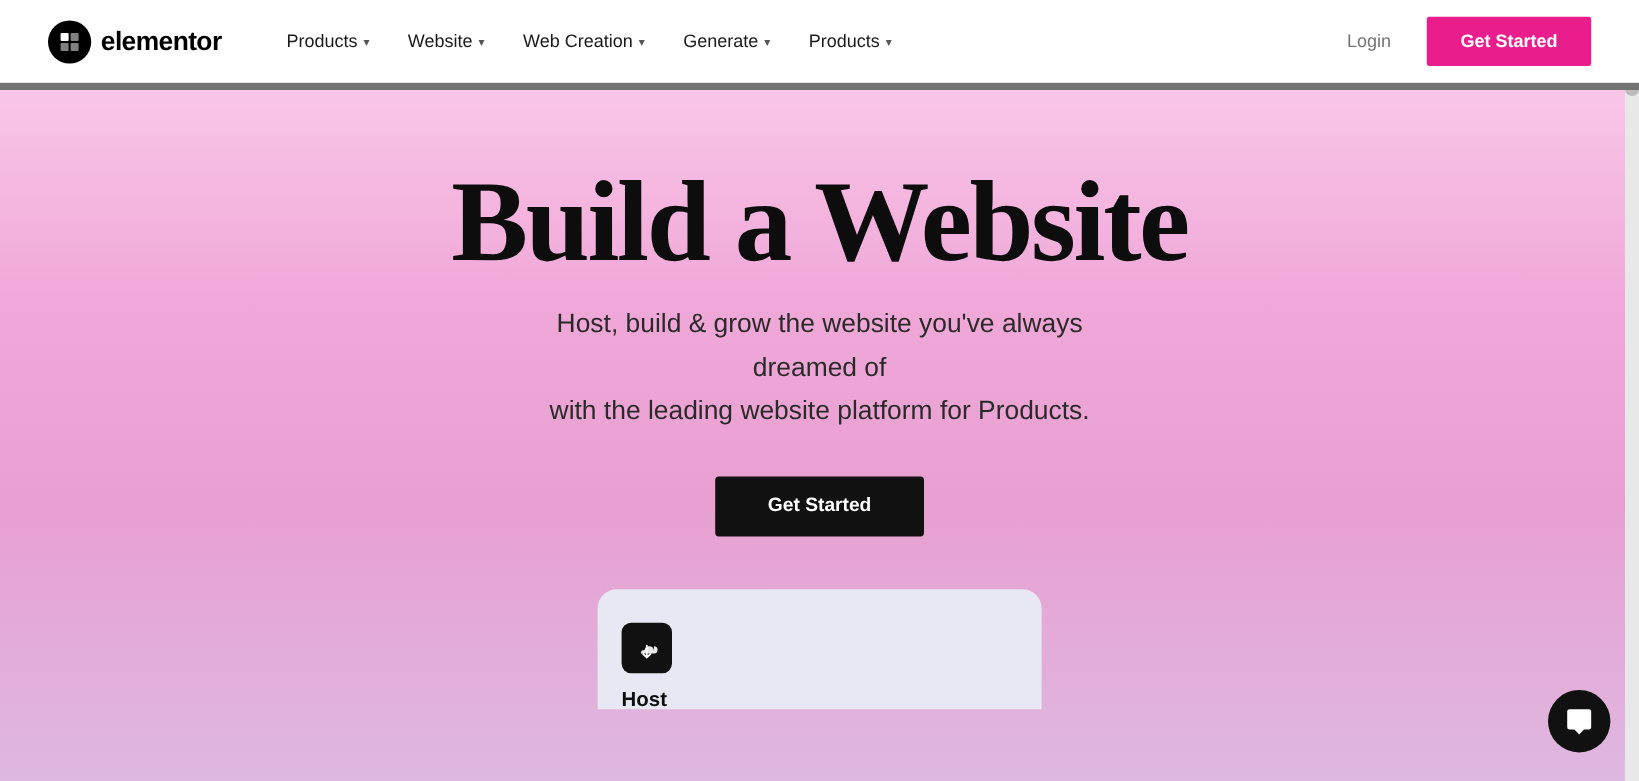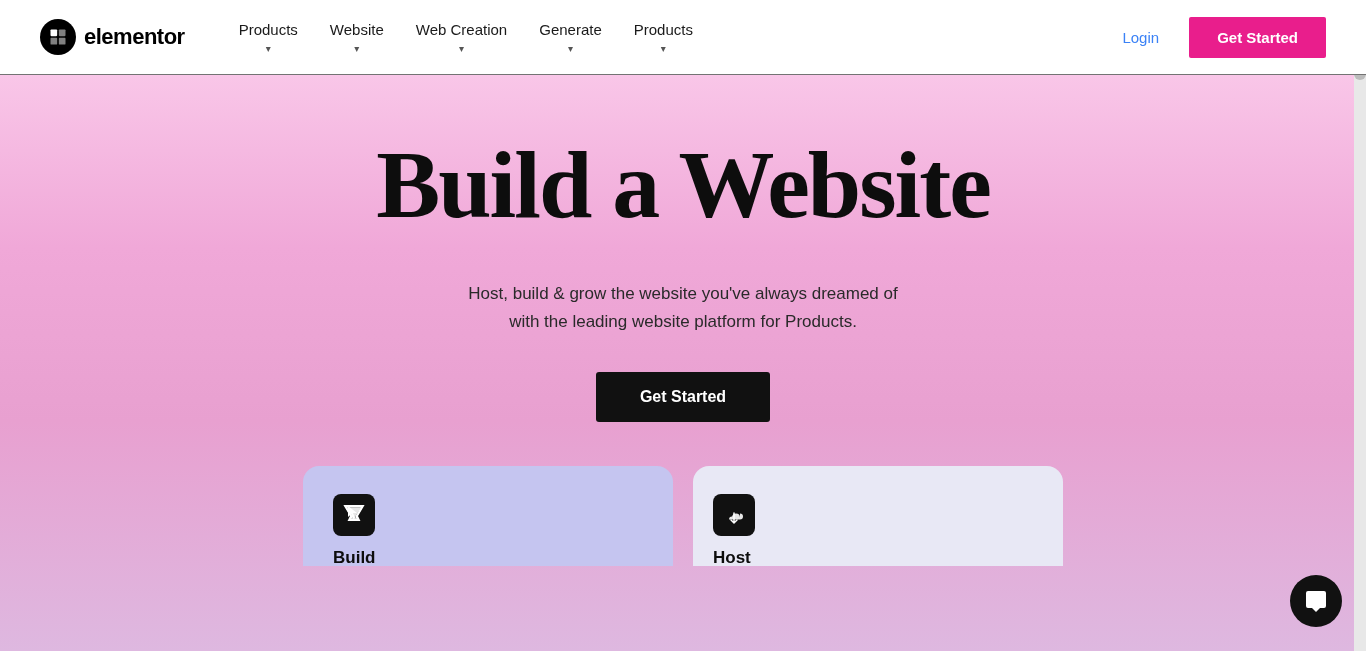--- a/index.html
+++ b/index.html
@@ -13,21 +13,21 @@
 
     
     .navbar {
       position: relative;
       z-index: 10;
       background: white;
       display: flex;
       align-items: center;
       padding: 0 40px;
       height: 75px;
-      border-bottom: 1px solid #737373;
+      border-bottom: 6px solid #737373;
     }
 
     .logo {
       display: flex;
       align-items: center;
       gap: 8px;
       margin-right: 40px;
       text-decoration: none;
     }
 
@@ -65,38 +65,37 @@
       display: flex;
       align-items: center;
       gap: 5px;
       padding: 8px 14px;
       font-size: 15px;
       font-weight: 500;
       color: #1a1a1a;
       cursor: pointer;
       border-radius: 4px;
       white-space: nowrap;
-      flex-direction: column;
     }
 
     .nav-chevron {
       font-size: 10px;
       color: #555;
     }
 
     .nav-actions {
       display: flex;
       align-items: center;
       gap: 16px;
     }
 
     .login-btn {
       font-size: 15px;
       font-weight: 500;
-      color: #3b82f6;
+      color: #737373;
       cursor: pointer;
       padding: 8px 14px;
     }
 
     .get-started-btn {
       background: #e91e8c;
       color: white;
       font-size: 15px;
       font-weight: 600;
       padding: 12px 28px;
@@ -112,35 +111,35 @@
       min-height: 576px;
       display: flex;
       flex-direction: column;
       align-items: center;
       padding: 60px 40px 0;
       position: relative;
     }
 
     .hero-title {
       text-align: center;
-      margin-bottom: 44px;
+      margin-bottom: 16px;
     }
 
     .hero-title h1 {
       font-size: 96px;
       font-weight: 900;
       color: #0d0d0d;
       line-height: 1.05;
       letter-spacing: -2px;
       font-family: Georgia, 'Times New Roman', serif;
     }
 
     .hero-subtitle {
       text-align: center;
-      font-size: 17px;
+      font-size: 22px;
       color: #2a2a2a;
       line-height: 1.65;
       margin-bottom: 36px;
       max-width: 520px;
     }
 
     .hero-cta {
       background: #111;
       color: white;
       font-size: 16px;
@@ -317,34 +316,20 @@
 
   <p class="hero-subtitle">
     <span>Host, build &amp; grow the website you've always dreamed of</span><br>
     <span>with the leading website platform for Products.</span>
   </p>
 
   <button class="hero-cta">Get Started</button>
 
   <div class="feature-cards">
 
-    <div class="feature-card build">
-      <div class="feature-card-icon">
-        <div class="icon-build">
-          <svg width="24" height="24" viewBox="0 0 24 24" fill="white">
-            <path d="M4 4l6 10-2 3h8l-2-3 6-10H4z" fill="none" stroke="white" stroke-width="1.5"></path>
-            <polygon points="5,5 11,14 9,17 15,17 13,14 19,5" fill="white" opacity="0.9"></polygon>
-            <path d="M3 3 L9 13 L7 17 L17 17 L15 13 L21 3 Z" fill="none" stroke="white" stroke-width="1.8"></path>
-
-            <path d="M6 3 L6 14 L9 11 L11 16 L13 15 L11 10 L15 10 Z" fill="white"></path>
-          </svg>
-        </div>
-      </div>
-      <div class="feature-card-label">Build</div>
-    </div>
 
     <div class="feature-card host">
       <div class="feature-card-icon">
         <div class="icon-host">
           <svg width="24" height="24" viewBox="0 0 24 24" fill="white">
 
             <path d="M18 14.5a4 4 0 0 0-4-4 4 4 0 0 0-3.9 3.1A3 3 0 0 0 7 16.5h11a3 3 0 0 0 0-6z" fill="white" opacity="0.9"></path>
             <path d="M12 10 L12 20 M9 17 L12 20 L15 17" stroke="white" stroke-width="1.5" fill="none" stroke-linecap="round"></path>
           </svg>
         </div>

